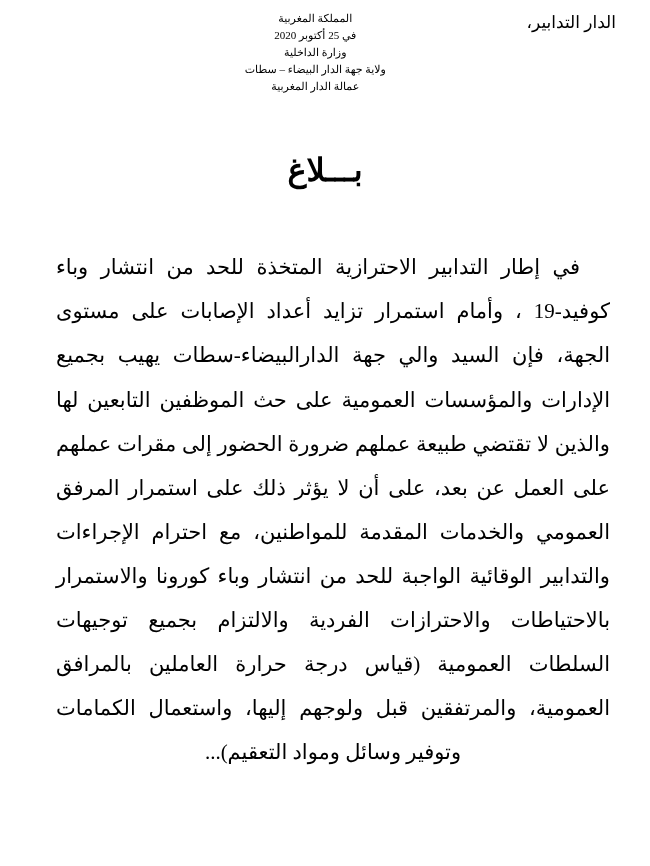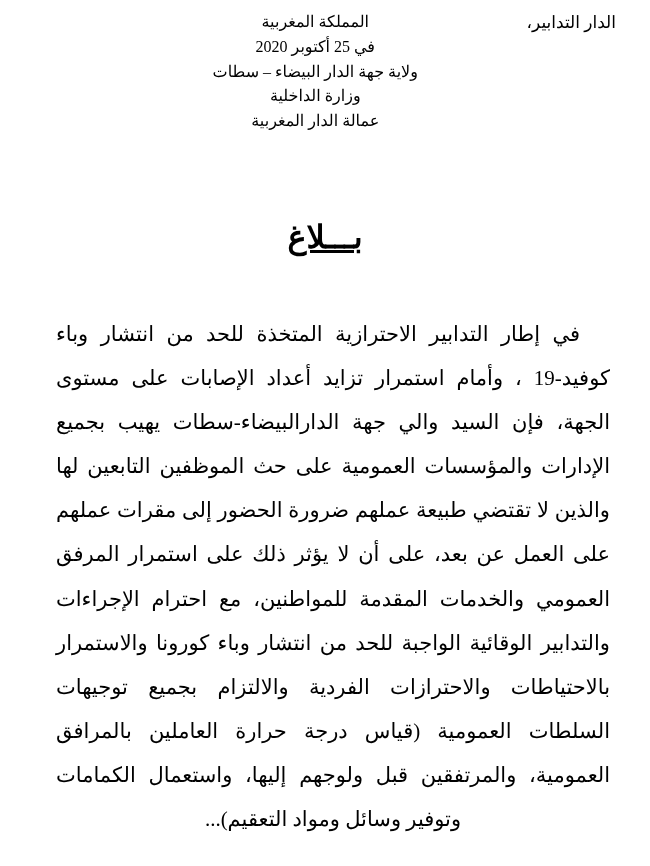--- a/index.html
+++ b/index.html
@@ -32,40 +32,39 @@
   }
   .header-left {
     font-size: 17px;
     line-height: 1.35;
     white-space: nowrap;
     padding-top: 2px;
   }
   .header-center {
     flex: 1;
     text-align: center;
-    font-size: 16px;
+    font-size: 11px;
     line-height: 1.55;
     padding-right: 20px;
   }
   .header-center div {
     white-space: nowrap;
   }
   .header-right {
     width: 90px;
   }
 
   
   .title {
     text-align: center;
     font-size: 32px;
     font-weight: bold;
     letter-spacing: 2px;
-    margin-top: 84px;
+    margin-top: 56px;
     margin-bottom: 0;
-    text-decoration: underline;
   }
 
   
   .body-text {
     margin-top: 56px;
     font-size: 21px;
     line-height: 2.1;
     text-align: justify;
     text-align-last: center;
     text-justify: inter-word;
@@ -85,22 +84,22 @@
 </head>
 <body>
 
 <div class="page">
 
   <div class="header">
     <div class="header-left">الدار التدابير،</div>
     <div class="header-center">
       <div>المملكة المغربية</div>
       <div>في 25 أكتوبر 2020</div>
+      <div>وزارة الداخلية</div>
       <div>ولاية جهة الدار البيضاء – سطات</div>
-      <div>وزارة الداخلية</div>
       <div>عمالة الدار المغربية</div>
     </div>
     <div class="header-right"></div>
   </div>
 
   <div class="title">بـــلاغ</div>
 
   <div class="body-text">
     <p class="last">في إطار التدابير الاحترازية المتخذة للحد من انتشار وباء كوفيد-19 ، وأمام استمرار تزايد أعداد الإصابات على مستوى الجهة، فإن السيد والي جهة الدارالبيضاء-سطات يهيب بجميع الإدارات والمؤسسات العمومية على حث الموظفين التابعين لها والذين لا تقتضي طبيعة عملهم ضرورة الحضور إلى مقرات عملهم على العمل عن بعد، على أن لا يؤثر ذلك على استمرار المرفق العمومي والخدمات المقدمة للمواطنين، مع احترام الإجراءات والتدابير الوقائية الواجبة للحد من انتشار وباء كورونا والاستمرار بالاحتياطات والاحترازات الفردية والالتزام بجميع توجيهات السلطات العمومية (قياس درجة حرارة العاملين بالمرافق العمومية، والمرتفقين قبل ولوجهم إليها، واستعمال الكمامات وتوفير وسائل ومواد التعقيم)...</p>
   </div>

